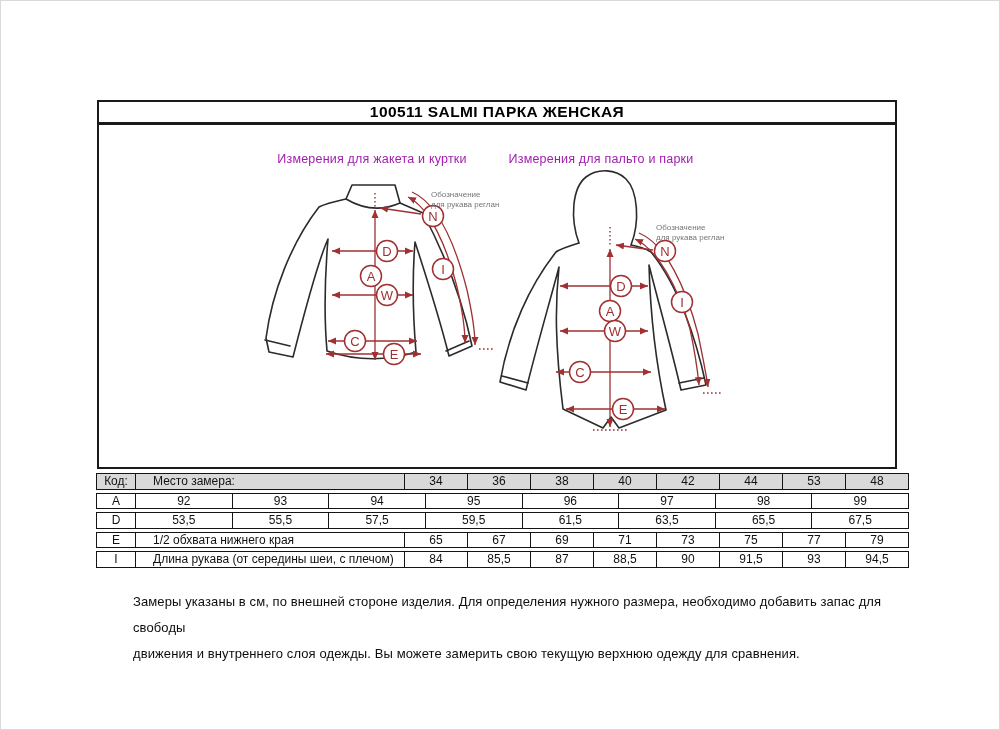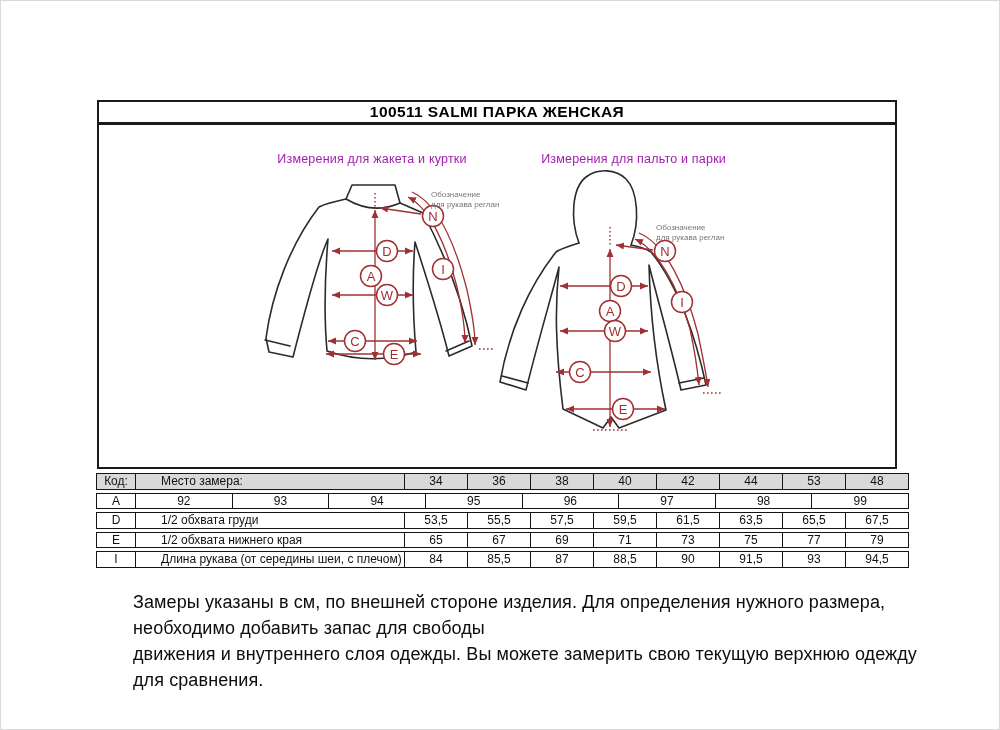--- a/index.html
+++ b/index.html
@@ -34,21 +34,21 @@
     border: 2px solid #1a1a1a;
     border-top: none;
   }
   .diagram-box svg { position:absolute; left:0; top:0; }
   .subtitle {
     position: absolute; top: 27px;
     width: 250px; text-align: center;
     font-size: 12.5px; color: #a21caf; letter-spacing:.2px;
   }
   .subtitle.left  { left: 148px; }
-  .subtitle.right { left: 377px; text-align: right; }
+  .subtitle.right { left: 377px; }
   
   .size-table {
     position: absolute;
     left: 95px; top: 472px;
     width: 813px;
   }
   .t-row {
     display: flex;
     width: 100%;
     height: 16.5px;
@@ -59,27 +59,27 @@
     align-items: stretch;
   }
   .t-row.head { background: #d9d9d9; }
   .t-row .c {
     display: flex; align-items: center; justify-content: center;
     border-left: 1.5px solid #141414;
     overflow: hidden; white-space: nowrap;
   }
   .t-row .c:first-child { border-left: none; }
   .c-code { width: 38px; flex: none; }
-  .c-place { width: 269px; flex: none; justify-content: flex-start !important; padding-left: 25px; }
+  .c-place { width: 269px; flex: none; justify-content: flex-start !important; padding-left: 17px; }
   .c-num { flex: 1; }
   
   .footnote {
     position: absolute;
     left: 132px; top: 588px; width: 800px;
-    font-size: 18px; line-height: 26px; color: #0d0d0d; letter-spacing:.1px;
+    font-size: 13px; line-height: 26px; color: #0d0d0d; letter-spacing:.1px;
   }
   
   .outline { fill:#ffffff; stroke:#2b2b2b; stroke-width:1.6; stroke-linejoin:round; stroke-linecap:round; }
   .redline { fill:none; stroke:#a03032; stroke-width:1.3; }
   .reddot  { fill:none; stroke:#a03032; stroke-width:1.4; stroke-dasharray:1.6 2.4; }
   .badge   { fill:#ffffff; stroke:#a03032; stroke-width:1.5; }
   .badge-t { fill:#a03032; font-size:13px; text-anchor:middle; font-family:"Liberation Sans",sans-serif; }
   .note-t  { fill:#767676; font-size:8px; font-family:"Liberation Sans",sans-serif; }
 </style>
 </head>
@@ -211,21 +211,20 @@
       <div class="c c-num">94</div>
       <div class="c c-num">95</div>
       <div class="c c-num">96</div>
       <div class="c c-num">97</div>
       <div class="c c-num">98</div>
       <div class="c c-num">99</div>
     </div>
 
     <div class="t-row">
       <div class="c c-code">D</div>
-      <div class="c c-place">1/2 обхвата груди</div>
       <div class="c c-num">53,5</div>
       <div class="c c-num">55,5</div>
       <div class="c c-num">57,5</div>
       <div class="c c-num">59,5</div>
       <div class="c c-num">61,5</div>
       <div class="c c-num">63,5</div>
       <div class="c c-num">65,5</div>
       <div class="c c-num">67,5</div>
     </div>
 

